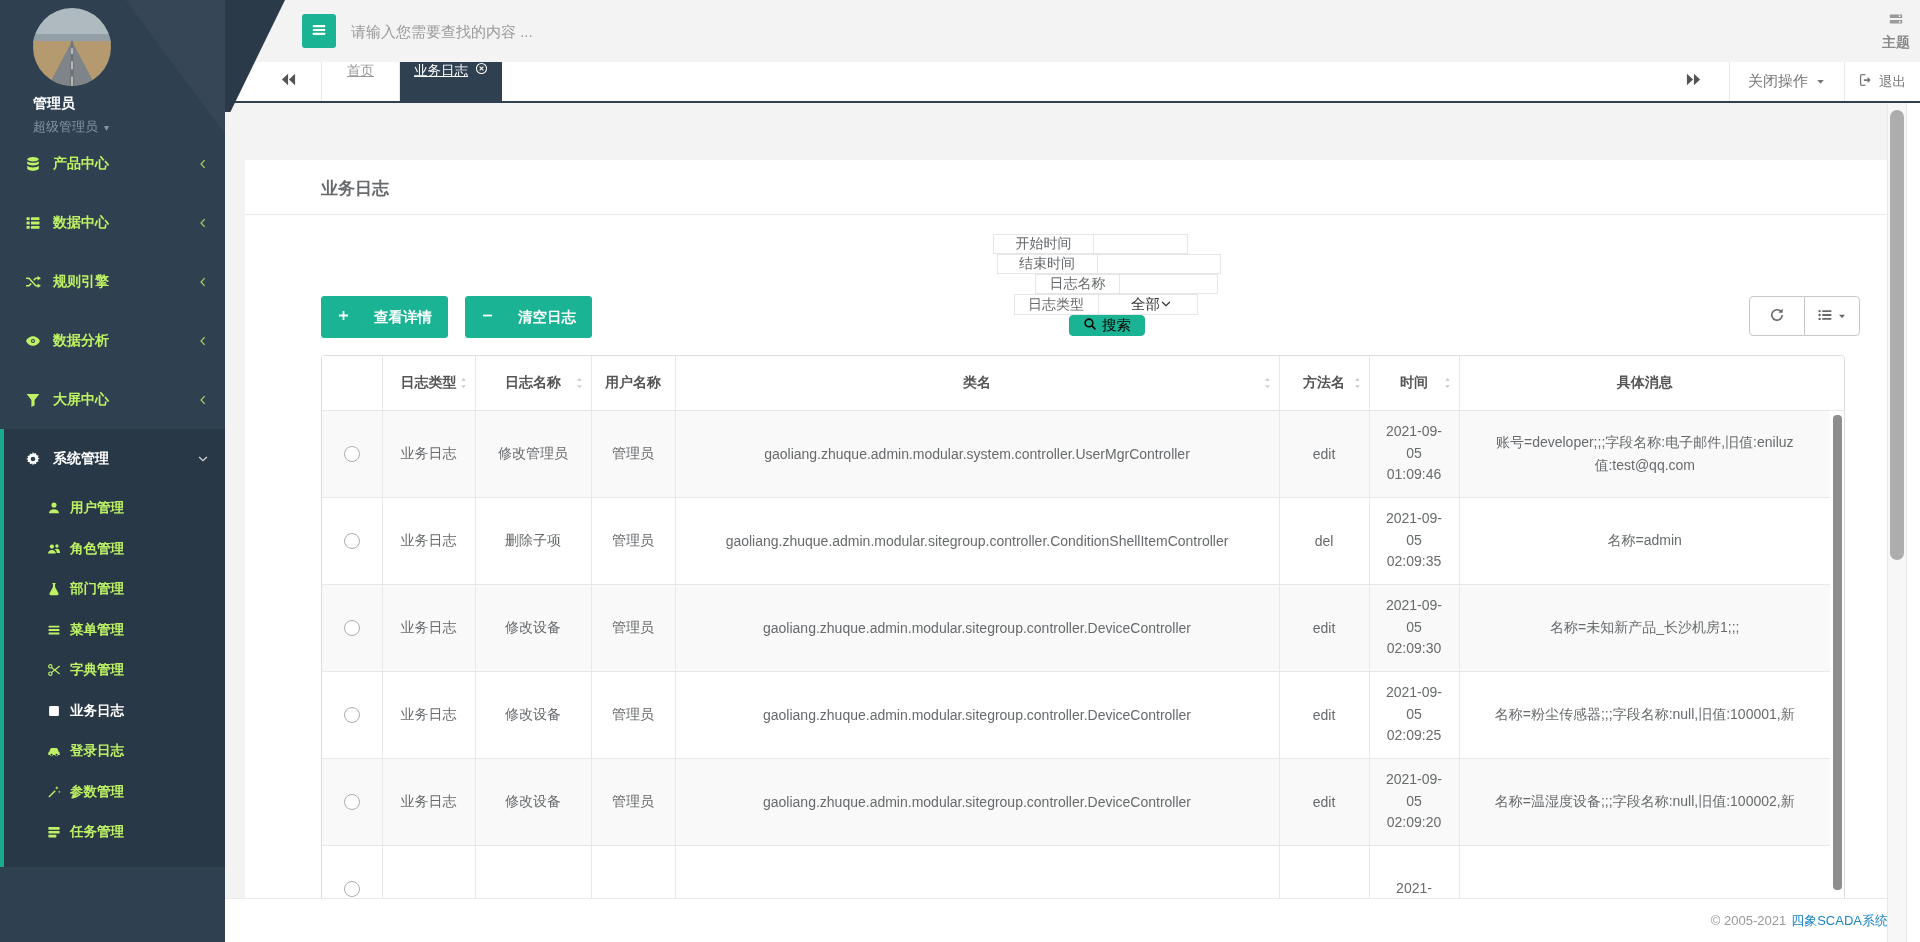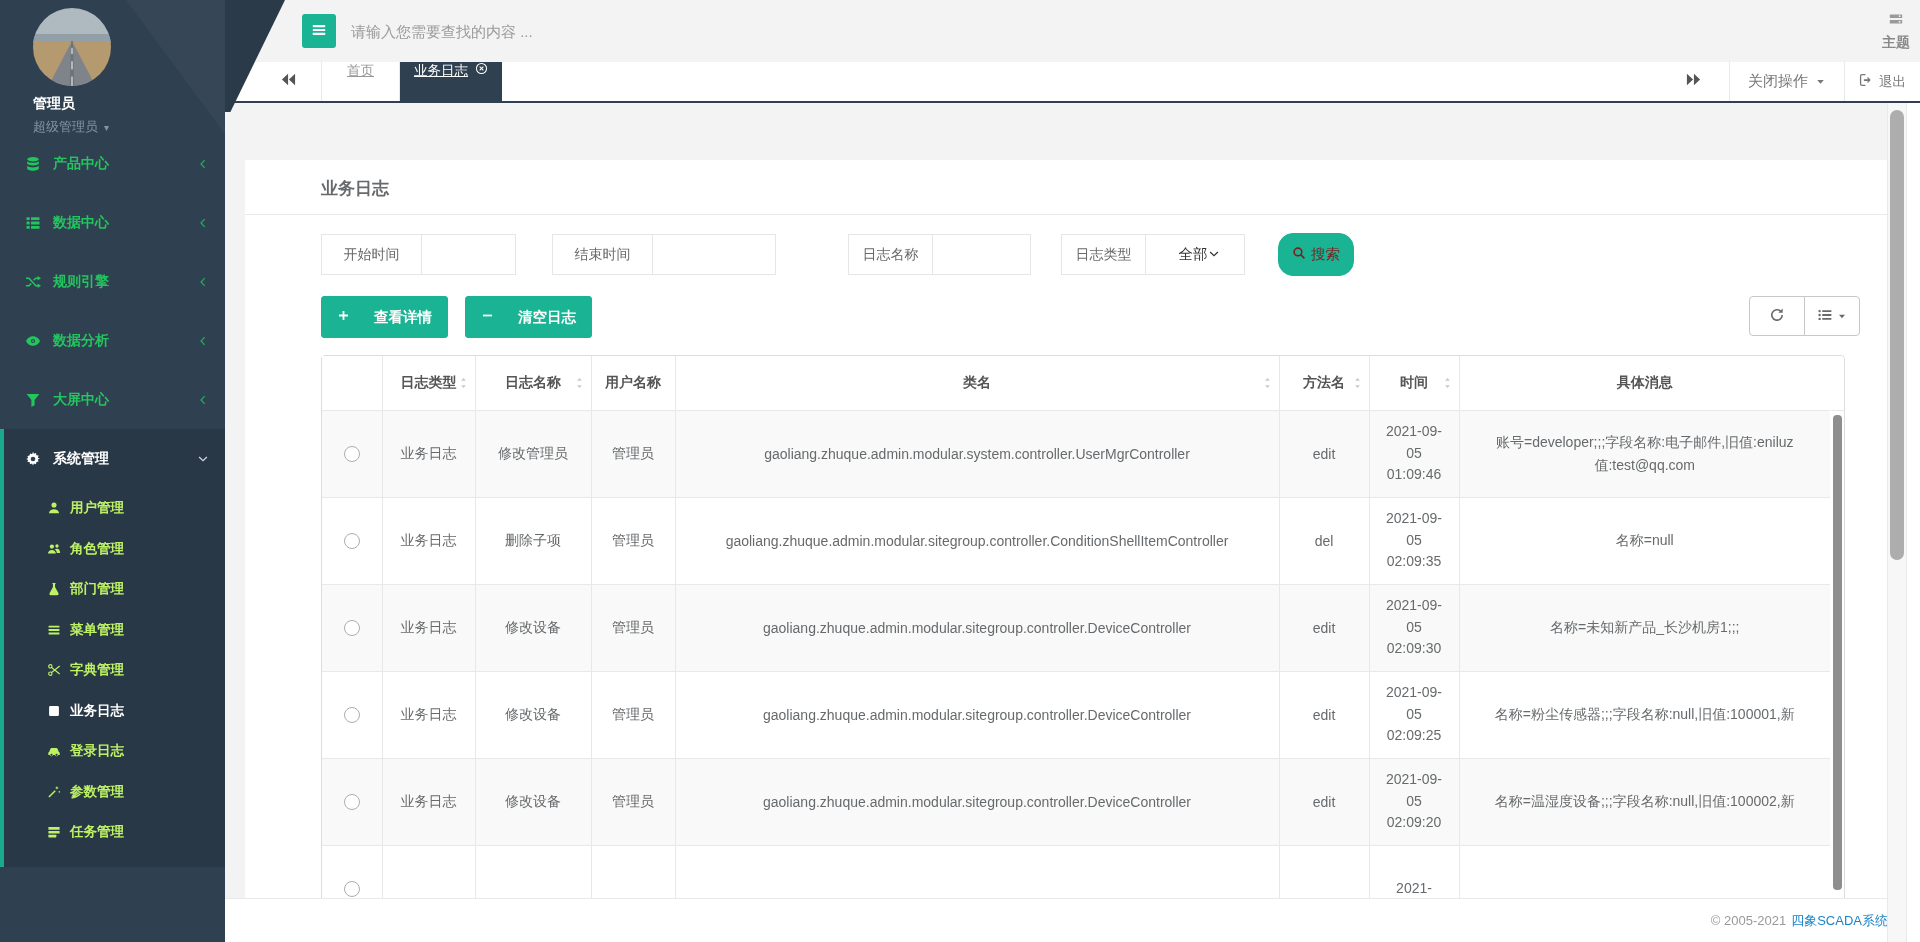--- a/index.html
+++ b/index.html
@@ -10,21 +10,21 @@
   
   .sidebar { width:225px; flex-shrink:0; background:#2f4050; position:relative; z-index:5; }
   .profile { position:relative; padding:8px 0 0 33px; height:134px; }
   .profile::after { content:''; position:absolute; right:0; top:0; width:110px; height:134px;
     background:rgba(255,255,255,.035); clip-path:polygon(100% 0,10% 0,100% 100%); pointer-events:none; }
   .avatar { width:78px; height:78px; border-radius:50%; overflow:hidden; display:block; }
   .p-name { color:#ffffff; font-weight:bold; font-size:14px; margin-top:9px; }
   .p-role { color:#8095a8; font-size:13px; margin-top:5px; display:flex; align-items:center; gap:6px; cursor:pointer; }
   .p-role .caret { font-size:10px; }
 
-  .s-item { height:59px; display:flex; align-items:center; padding-left:25px; color:#22c55e;
+  .s-item { height:59px; display:flex; align-items:center; padding-left:25px; color:#bef264;
     font-size:14px; font-weight:600; cursor:pointer; }
   .s-item .s-ico { width:16px; height:16px; margin-right:12px; display:flex; align-items:center; }
   .s-item .s-arrow { margin-left:auto; margin-right:16px; width:12px; height:12px; display:flex; align-items:center; opacity:.8; }
   .s-section { background:#293846; border-left:4px solid #19aa8d; padding-bottom:14px; }
   .s-section .s-item { padding-left:21px; color:#ffffff; }
   .s-sub-item { height:40.5px; display:flex; align-items:center; padding-left:43px; color:#bef264;
     font-size:13.5px; font-weight:700; cursor:pointer; }
   .s-sub-item .s-ico { width:14px; height:14px; margin-right:9px; display:flex; align-items:center; }
   .s-sub-item.active { color:#ffffff; font-weight:bold; }
 
@@ -55,30 +55,30 @@
   .close-ops { padding:0 18px; border-left:1px solid #e7eaec; display:flex; align-items:center; gap:7px;
     color:#777; font-size:15px; cursor:pointer; }
   .logout { padding:0 14px; border-left:1px solid #e7eaec; display:flex; align-items:center; gap:6px;
     color:#777; font-size:13.5px; cursor:pointer; }
 
   .content { position:absolute; top:103px; left:0; right:0; bottom:0; overflow:hidden; padding-top:57px; background:#f3f3f4; }
   .panel { margin:0 27px 0 20px; background:#fff; height:738px; overflow:hidden; }
   .panel-heading { padding:17px 20px 0 76px; height:55px; border-bottom:1px solid #e7eaec; }
   .panel-title { font-size:17px; font-weight:bold; color:#676a6c; }
 
-  .filters { margin:19px 33px 0 76px; display:flex; align-items:center; height:41px; }
+  .filters { margin:19px 33px 0 76px; display:flex; align-items:center; height:41px;flex-direction:column; }
   .ig { display:flex; align-items:stretch; height:41px; border:1px solid #e5e6e7; background:#fff; }
   .ig-addon { display:flex; align-items:center; justify-content:center; padding:0 12px; min-width:100px;
     font-size:14px; color:#676a6c; border-right:1px solid #e5e6e7; background:#fff; }
   .ig input { border:none; outline:none; font-size:14px; color:#676a6c; padding:0 8px; font-family:inherit; }
   .ig .sel { display:flex; align-items:center; justify-content:center; padding:0 12px 0 20px; cursor:pointer; color:#333; font-size:14.5px; }
   .g3 .ig-addon { min-width:84px; }
   .g4 .ig-addon { min-width:84px; }
   .btn-search { margin-left:33px; height:43px; width:76px; background:#1ab394; border:1px solid #1ab394;
-    border-radius:15px; color:#7f1d1d; font-size:14.5px; display:flex; align-items:center; justify-content:center;
+    border-radius:4px; color:#000000; font-size:14.5px; display:flex; align-items:center; justify-content:center;
     gap:5px; cursor:pointer; font-family:inherit; }
 
   .actions { margin:21px 33px 0 76px; display:flex; align-items:flex-start; height:42px; }
   .btn-green { height:42px; padding:0 15px; background:#1ab394; border:1px solid #1ab394; border-radius:3px;
     color:#fff; font-size:14.5px; font-weight:bold; display:flex; align-items:center; gap:24px; cursor:pointer; font-family:inherit; }
   .btn-green + .btn-green { margin-left:17px; }
   .btn-group { margin-left:auto; display:flex; }
   .btn-tool { width:56px; height:40px; background:#fff; border:1px solid #c7c7c7; color:#676a6c;
     display:flex; align-items:center; justify-content:center; gap:4px; cursor:pointer; }
   .btn-tool:first-child { border-radius:4px 0 0 4px; }
@@ -508,21 +508,21 @@
 值:test@qq.com</td>
                 </tr>
                 <tr>
                   <td class="c-sel"><span class="radio"></span></td>
                   <td class="c-type">业务日志</td>
                   <td class="c-name">删除子项</td>
                   <td class="c-user">管理员</td>
                   <td class="c-class">gaoliang.zhuque.admin.modular.sitegroup.controller.ConditionShellItemController</td>
                   <td class="c-method">del</td>
                   <td class="c-time">2021-09-05 02:09:35</td>
-                  <td class="c-msg">名称=null</td>
+                  <td class="c-msg">名称=admin</td>
                 </tr>
                 <tr>
                   <td class="c-sel"><span class="radio"></span></td>
                   <td class="c-type">业务日志</td>
                   <td class="c-name">修改设备</td>
                   <td class="c-user">管理员</td>
                   <td class="c-class">gaoliang.zhuque.admin.modular.sitegroup.controller.DeviceController</td>
                   <td class="c-method">edit</td>
                   <td class="c-time">2021-09-05 02:09:30</td>
                   <td class="c-msg">名称=未知新产品_长沙机房1;;;</td>

